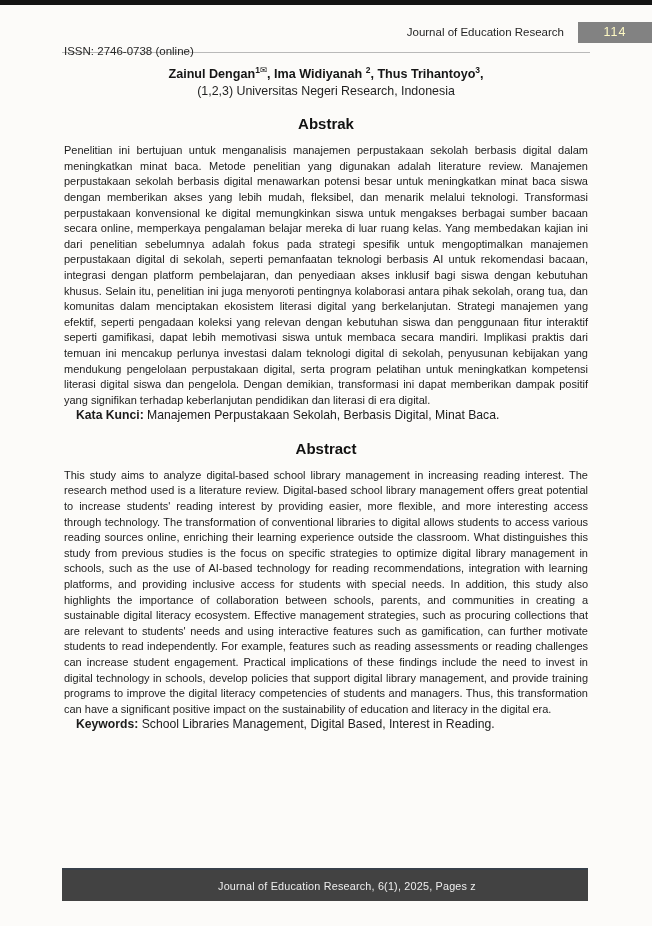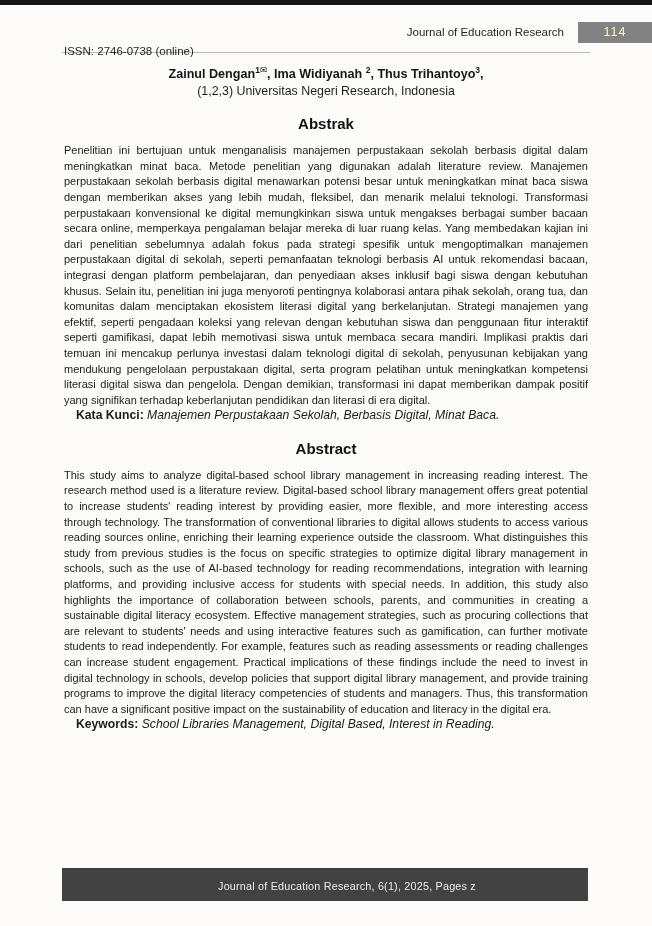--- a/index.html
+++ b/index.html
@@ -67,21 +67,21 @@
     margin:11px 64px 0 64px;
     text-align:justify;
     font-size:11px;line-height:15.6px;color:#1c1c1c;
   }
   .keywords-line{
     margin:0 64px 0 64px;
     font-size:12.2px;line-height:15.6px;color:#1c1c1c;
     text-align:left;
   }
   .keywords-line .kw-label{font-weight:bold;padding-left:12px;}
-  .keywords-line .kw-text{font-style:italic;text-align:center;}
+  .keywords-line .kw-text{text-align:center;}
   .footer-bar{
     position:absolute;left:62px;top:868px;
     width:526px;height:33px;
     background:#424242;
     border-top:2px solid #38404a;
     box-sizing:border-box;
     display:flex;align-items:center;justify-content:center;
   }
   .footer-bar span{
     color:#ededed;font-size:10.8px;letter-spacing:0.2px;margin-left:44px;

